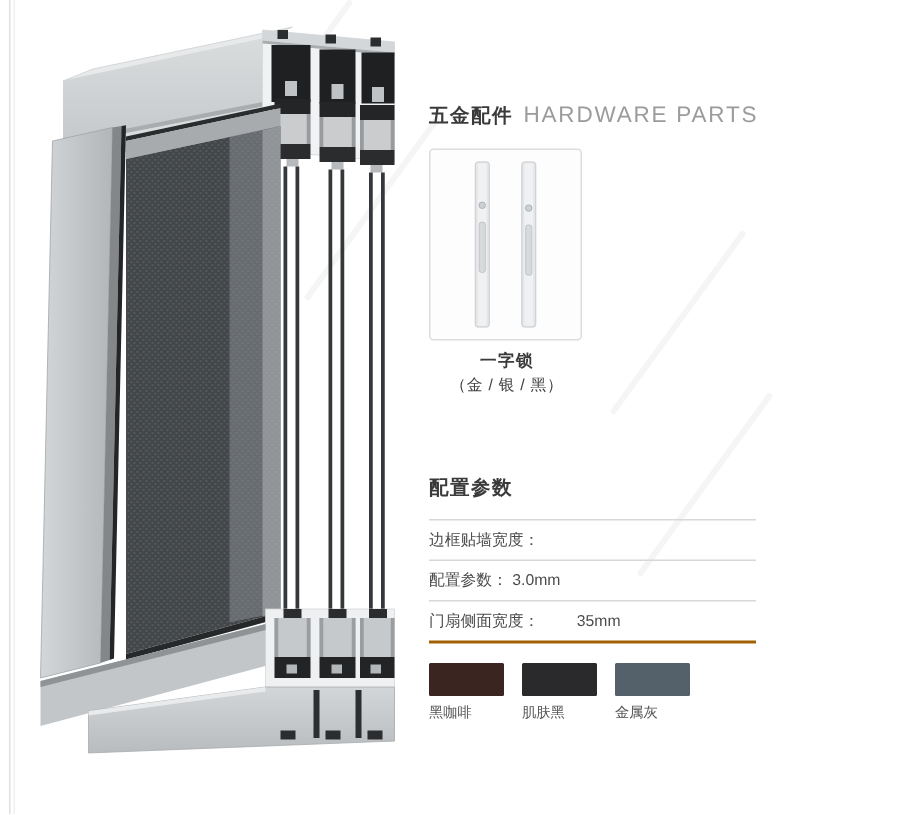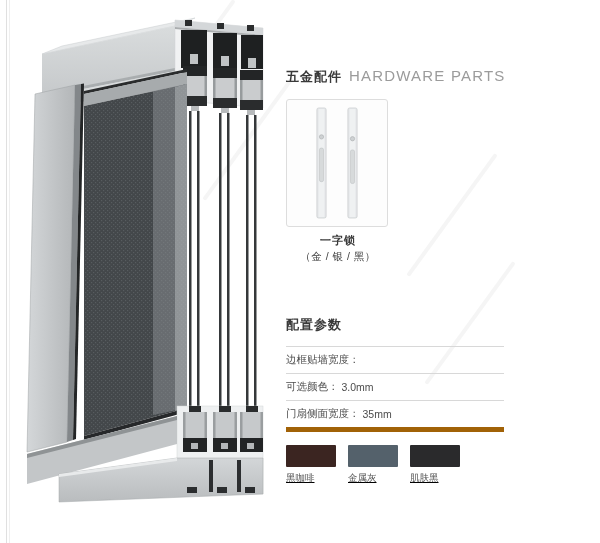--- a/index.html
+++ b/index.html
@@ -16,26 +16,26 @@
   .sec-en{font-size:15px;color:#9b9b9b;letter-spacing:1.2px;}
   .hw-box{margin-top:13px;width:102px;height:128px;border:1px solid #dddddd;border-radius:3px;
           background:#fdfdfd;display:flex;align-items:center;justify-content:center;gap:16px;box-sizing:border-box;}
   .hw-caption{width:104px;text-align:center;margin-top:6px;}
   .hw-name{font-size:11px;font-weight:bold;color:#3a3a3a;letter-spacing:1px;}
   .hw-variants{font-size:10.5px;color:#3f3f3f;margin-top:2px;letter-spacing:.5px;}
   .cfg-header{margin-top:20px;}
   .param-table{margin-top:12px;width:218px;}
   .param-row{display:flex;align-items:center;padding:6px 0 6px 0;border-top:1px solid #d8d8d8;
              font-size:10.5px;color:#4c4c4c;}
-  .param-row:last-child{border-bottom:5px solid #a16207;}
+  .param-row:last-child{border-bottom:2px solid #a16207;gap:22px;}
   .param-label{white-space:nowrap;}
   .param-value{margin-left:3px;white-space:nowrap;}
   .color-header{margin-top:18px;}
   .swatch-row{margin-top:13px;display:flex;gap:12px;}
-  .swatch-item{width:50px;text-decoration:underline;}
+  .swatch-item{width:50px;}
   .swatch{width:50px;height:22px;border-radius:1px;}
   .swatch-label{margin-top:5px;font-size:9.5px;color:#565656;}
 </style>
 </head>
 <body>
 
 <div class="page">
 
   <div class="edge-line l1"></div>
   <div class="edge-line l2"></div>
@@ -211,39 +211,39 @@
 
     <div class="sec-header cfg-header">
       <span class="sec-zh">配置参数</span>
     </div>
 
     <div class="param-table">
       <div class="param-row">
         <span class="param-label">边框贴墙宽度：</span>
       </div>
       <div class="param-row">
-        <span class="param-label">可选颜色：</span>
+        <span class="param-label">配置参数：</span>
         <span class="param-value">3.0mm</span>
       </div>
       <div class="param-row">
         <span class="param-label">门扇侧面宽度：</span>
         <span class="param-value">35mm</span>
       </div>
     </div>
 
 
     <div class="swatch-row">
       <div class="swatch-item">
         <div class="swatch" style="background: rgb(59, 37, 33);"></div>
         <div class="swatch-label">黑咖啡</div>
       </div>
       <div class="swatch-item">
+        <div class="swatch" style="background: rgb(42, 42, 44);"></div>
+        <div class="swatch-label">肌肤黑</div>
+      </div>
+      <div class="swatch-item">
         <div class="swatch" style="background: rgb(84, 97, 107);"></div>
         <div class="swatch-label">金属灰</div>
       </div>
-      <div class="swatch-item">
-        <div class="swatch" style="background: rgb(42, 42, 44);"></div>
-        <div class="swatch-label">肌肤黑</div>
-      </div>
     </div>
 
   </div>
 </div>
 
 </body></html>

